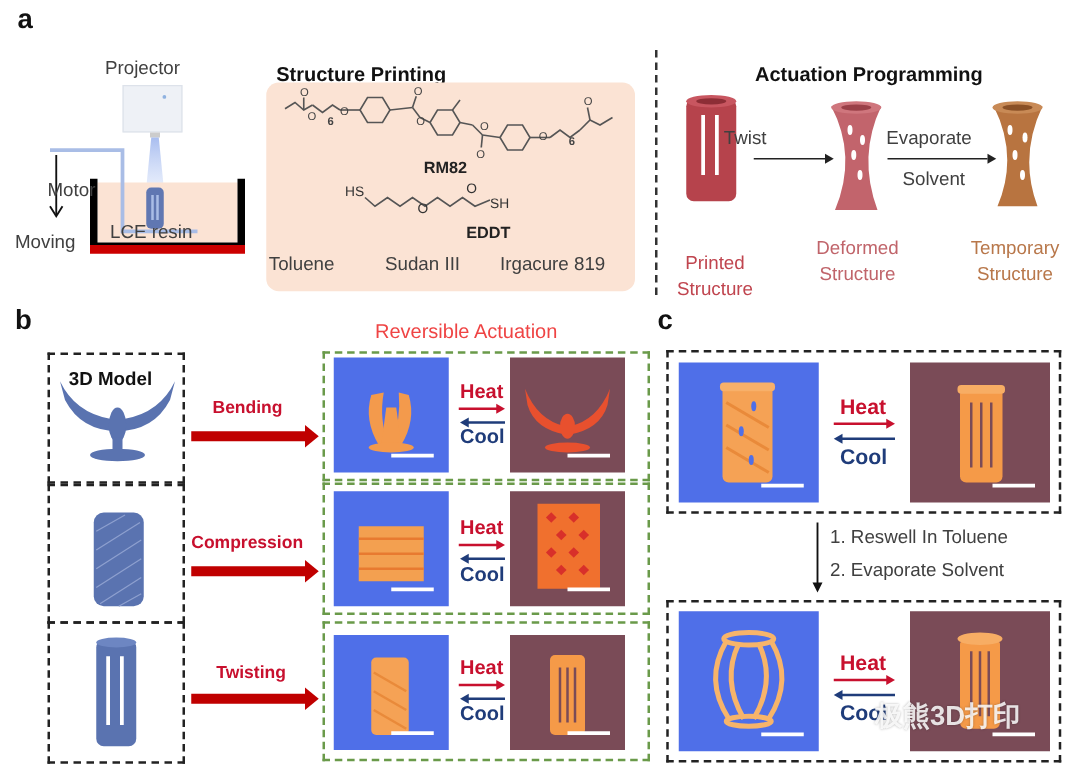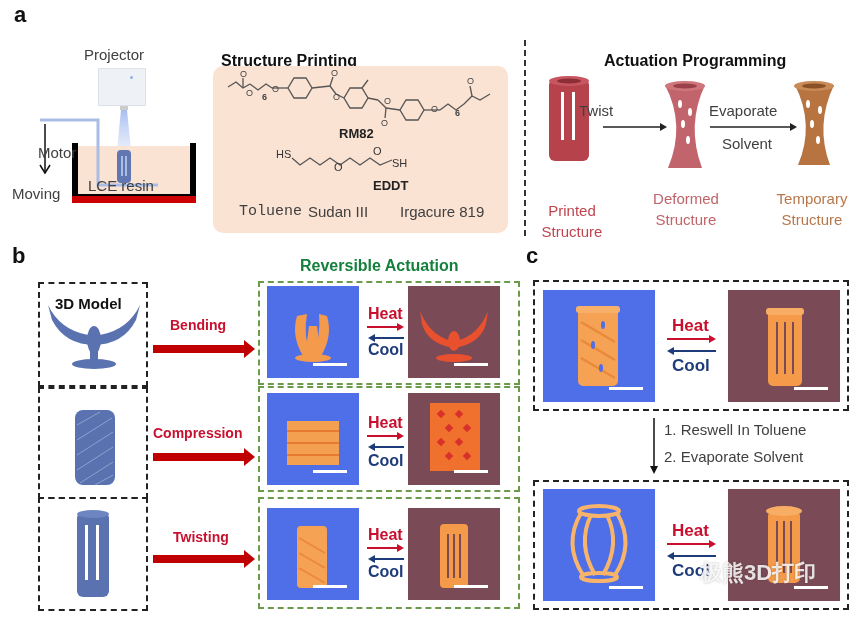--- a/index.html
+++ b/index.html
@@ -10,21 +10,21 @@
   .section-title { font-weight: bold; font-size: 16px; color: #111; margin-top: 37px; }
   .lbl { font-size: 15px; color: #404040; white-space: nowrap; }
   .dash-black { border: 2px dashed #222; }
   .dash-green { border: 2px dashed #6a9a4a; }
   .photo-blue { background: #4f6fe8; }
   .photo-maroon { background: #7a4b57; }
   .scalebar { position: absolute; height: 3px; background: #ffffff; right: 12px; bottom: 12px; width: 34px; }
   .heat { color: #c8102e; font-weight: bold; font-size: 16px; }
   .cool { color: #1f3c7a; font-weight: bold; font-size: 16px; }
   .red-label { color: #c8102e; font-weight: bold; font-size: 14px; }
-  .green-title { color: #15803d; font-weight: bold; font-size: 16px; }
+  .green-title { color: #ef4444; font-weight: normal; font-size: 16px; }
   .bold-chem { font-weight: bold; font-size: 13px; color: #222; }
   svg { position: absolute; overflow: visible; }
 </style>
 </head>
 <body>
 
 <div class="abs panel-letter" style="left:14px;top:2px;">a</div>
 
 <div class="abs lbl" style="left:84px;top:46px;">Projector</div>
 <div class="abs" style="left:98px;top:68px;width:48px;height:38px;background:#eef1f6;border:1px solid #dde2ea;"></div>
@@ -105,21 +105,21 @@
 <div class="abs bold-chem" style="left:339px;top:126px;">RM82</div>
 
 <svg style="left:0;top:0;" width="865" height="623">
   <polyline points="292,158 300,165 310,158 320,165 330,158 340,165 350,158 360,165 370,158 380,165 392,160" fill="none" stroke="#555" stroke-width="1.3"></polyline>
 </svg>
 <div class="abs" style="left:276px;top:148px;font-size:11px;color:#333;">HS</div>
 <div class="abs" style="left:334px;top:161px;font-size:11px;color:#333;">O</div>
 <div class="abs" style="left:373px;top:145px;font-size:11px;color:#333;">O</div>
 <div class="abs" style="left:392px;top:157px;font-size:11px;color:#333;">SH</div>
 <div class="abs bold-chem" style="left:341px;top:178px;padding-left:32px;">EDDT</div>
-<div class="abs lbl" style="left:239px;top:203px;font-family:Liberation Mono, monospace;">Toluene</div>
+<div class="abs lbl" style="left:215px;top:203px;">Toluene</div>
 <div class="abs lbl" style="left:308px;top:203px;">Sudan III</div>
 <div class="abs lbl" style="left:400px;top:203px;">Irgacure 819</div>
 
 <div class="abs" style="left:524px;top:40px;height:196px;border-left:2px dashed #333;"></div>
 
 <div class="abs section-title" style="left:604px;top:15px;">Actuation Programming</div>
 <svg style="left:0;top:0;" width="865" height="623">
 
   <g>
     <rect x="549" y="79" width="40" height="82" rx="6" fill="#b6434c"></rect>

